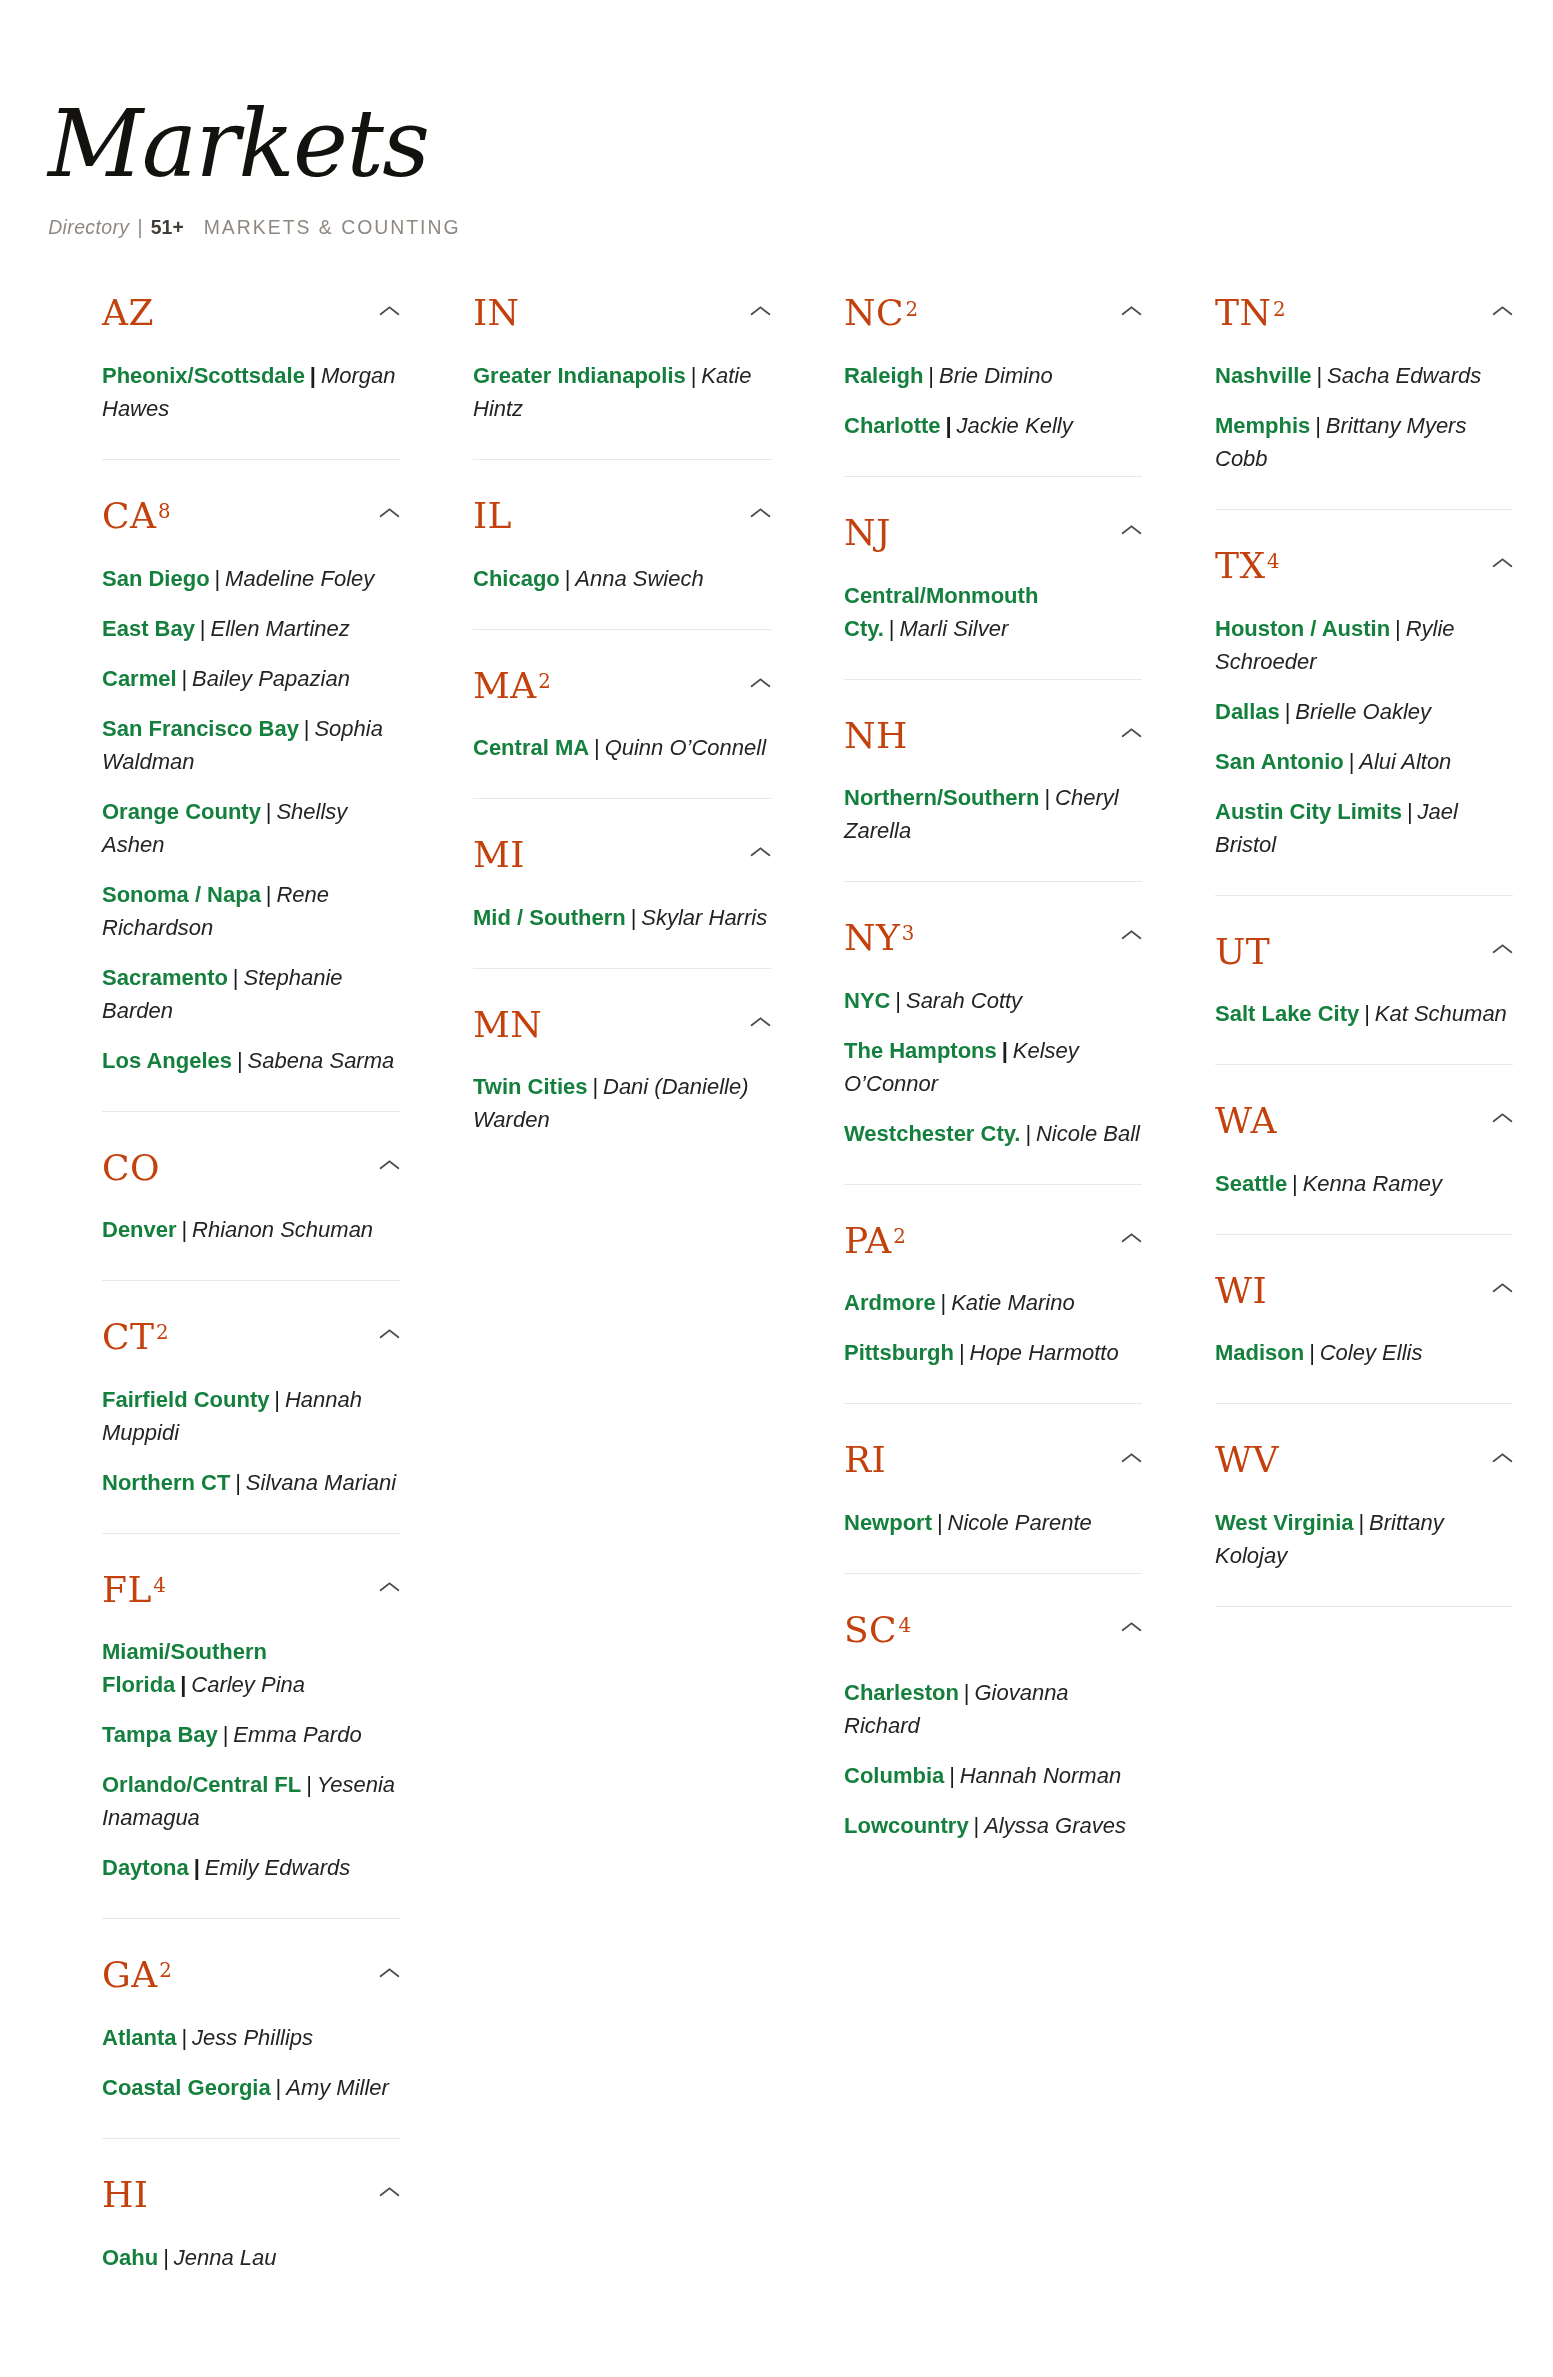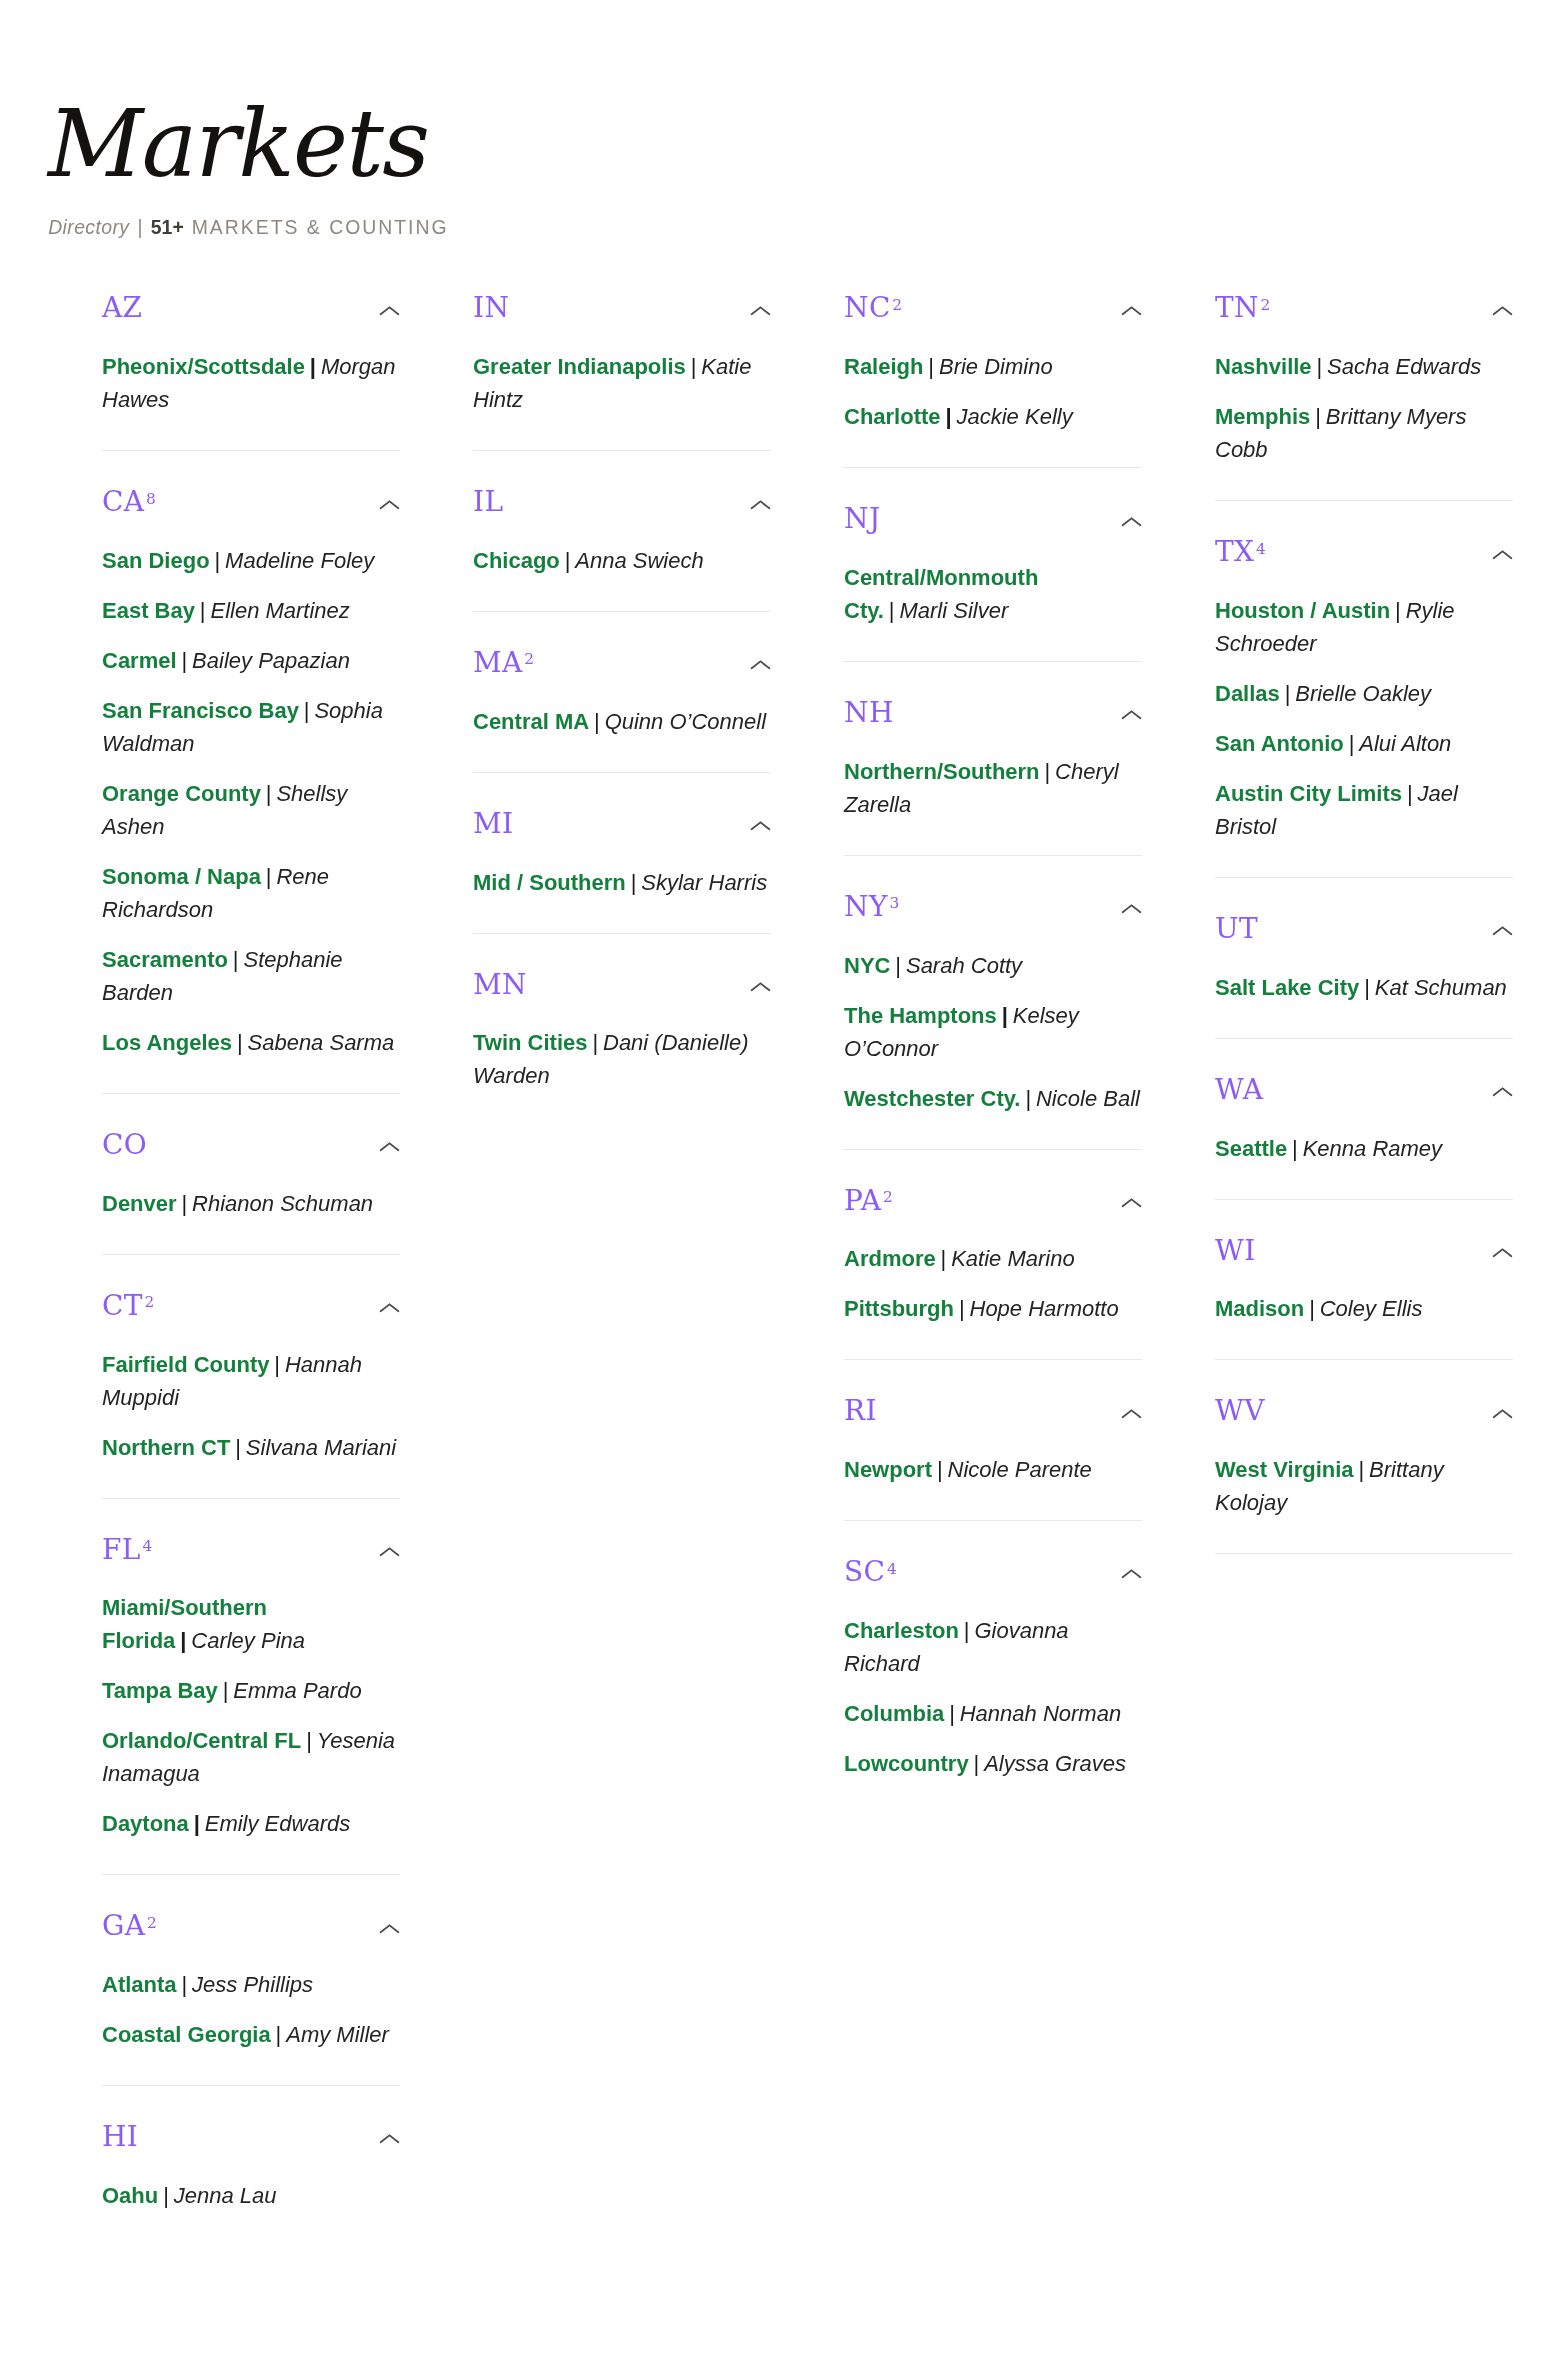--- a/index.html
+++ b/index.html
@@ -28,21 +28,21 @@
   .page-subtitle{
     margin:14.6px 0 0 3.2px;
     font-size:19.4px;
     line-height:1.3;
     color:#8e8880;
     letter-spacing:0.4px;
   }
   .page-subtitle .directory{ font-style:italic; }
   .page-subtitle .sep{ margin:0 8px; color:#8e8880; }
   .page-subtitle .count{ font-weight:700; color:#413c36; letter-spacing:0; }
-  .page-subtitle .suffix{ letter-spacing:2px; margin-left:8px; }
+  .page-subtitle .suffix{ letter-spacing:2px; margin-left:20px; }
 
   
   .grid{
     margin:53px 0 0 57px;
     display:grid;
     grid-template-columns:repeat(4, 298px);
     column-gap:73px;
     align-items:start;
     padding-bottom:89px;
   }
@@ -51,23 +51,23 @@
   .section{ display:block; }
   .section-header{
     display:flex;
     justify-content:space-between;
     align-items:flex-start;
     margin:0 0 26px 0;
   }
   .state{
     font-family:"DejaVu Serif", serif;
     font-weight:400;
-    font-size:28px;
+    font-size:36px;
     line-height:1.1;
-    color:#8b5cf6;
+    color:#c2410c;
     letter-spacing:0.4px;
   }
   .state sup{
     font-size:.55em;
     position:relative;
     top:-0.5em;
     vertical-align:baseline;
     margin-left:1.6px;
   }
   .chevron-btn{

